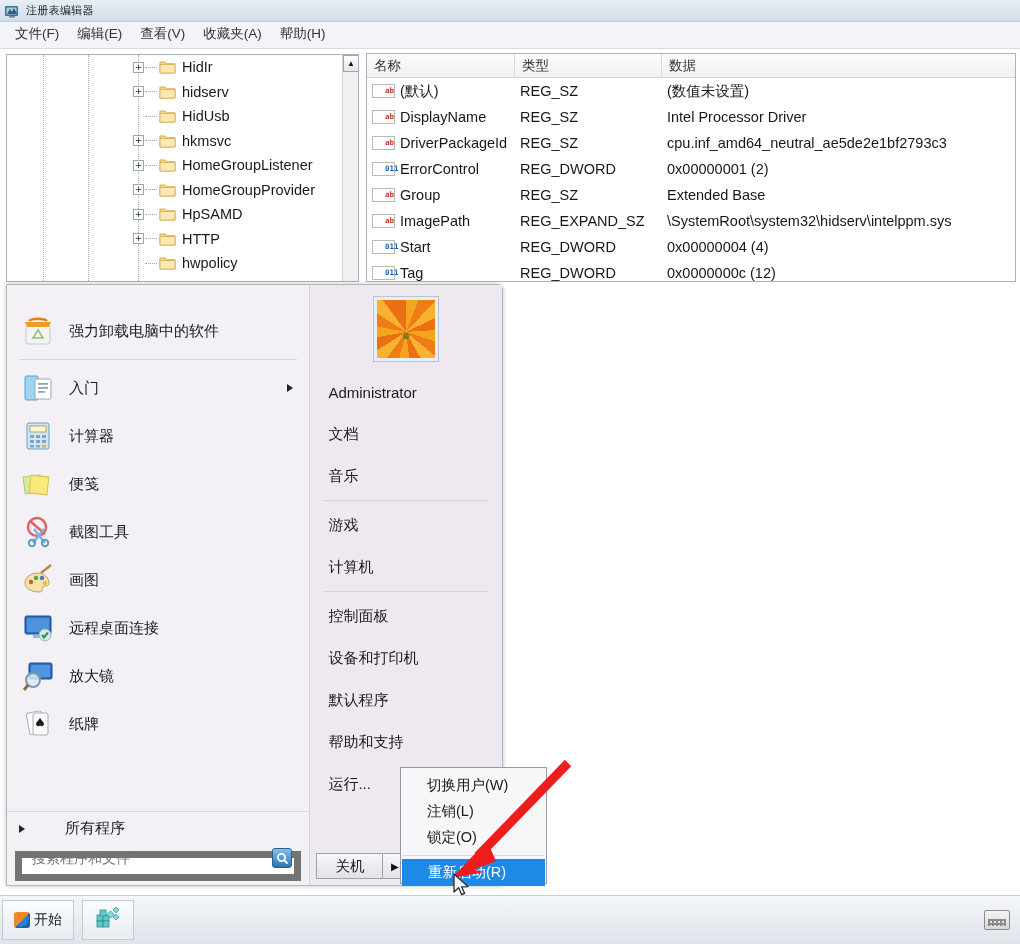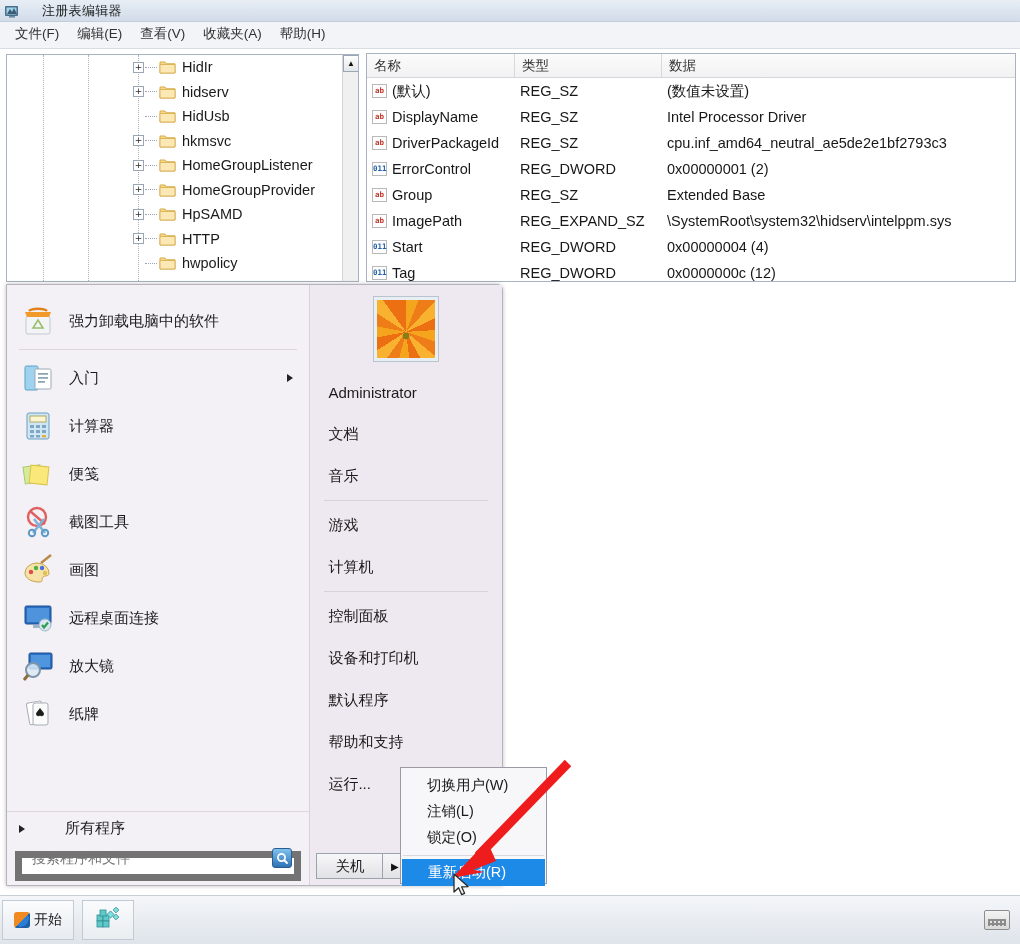--- a/index.html
+++ b/index.html
@@ -25,23 +25,22 @@
     display: flex; align-items: center;
     padding-left: 4px;
   }
   .title-icon {
     width: 16px; height: 16px;
     margin-right: 6px;
     position: relative;
     flex: 0 0 auto;
   }
   .title-text {
-    font-size: 13px; color: #1d1d1d;
+    font-size: 11px; color: #1d1d1d;
     letter-spacing: .3px;
-    margin-left: 16px;
   }
 
   
   .menubar {
     position: absolute; left: 0; top: 22px;
     width: 1020px; height: 27px;
     background: #f3f4f7;
     display: flex; 
     padding-left: 6px;
     border-bottom: 1px solid #d8dde4;
@@ -138,28 +137,28 @@
     border-right: 1px solid #d6dade;
     overflow: hidden; white-space: nowrap;
   }
   .lrow {
     display: flex; height: 26px; align-items: center;
     font-size: 14.5px; color: #181818;
     white-space: nowrap;
   }
   .lrow .c-name { padding-left: 5px; display: flex; align-items: center; gap: 5px; }
   .valicon {
-    width: 15px; height: 14px;
+    width: 23px; height: 14px;
     border: 1px solid #b9b9b9;
     background: #fdfdfd;
     font-size: 7.5px; line-height: 12px;
-    text-align: center;
     font-family: "DejaVu Sans Mono", monospace;
     font-weight: bold;
     flex: 0 0 auto;
+    padding-left: 12px;
   }
   .valicon.sz { color: #c0392b; }
   .valicon.dw { color: #1f5fa8; }
 
   
   .startmenu {
     position: absolute; left: 6px; top: 284px;
     width: 497px; height: 602px;
     background: #f2eef3;
     border: 1px solid #b8b2bd;
@@ -168,21 +167,21 @@
     display: flex;
     z-index: 30;
   }
   .sm-left {
     width: 304px; height: 100%;
     background: #f4f1f6;
     border-right: 1px solid #d9d2dd;
     display: flex; flex-direction: column;
     position: relative;
   }
-  .sm-pinned { padding-top: 12px; font-family: Liberation Serif, serif; }
+  .sm-pinned { padding-top: 22px; font-family: Liberation Serif, serif; }
   .sm-item {
     height: 48px;
     display: flex; align-items: center;
     padding-left: 14px;
     font-size: 15px; color: #1b1b1b;
     position: relative;
     cursor: default;
   }
   .sm-ico {
     width: 34px; height: 34px;

